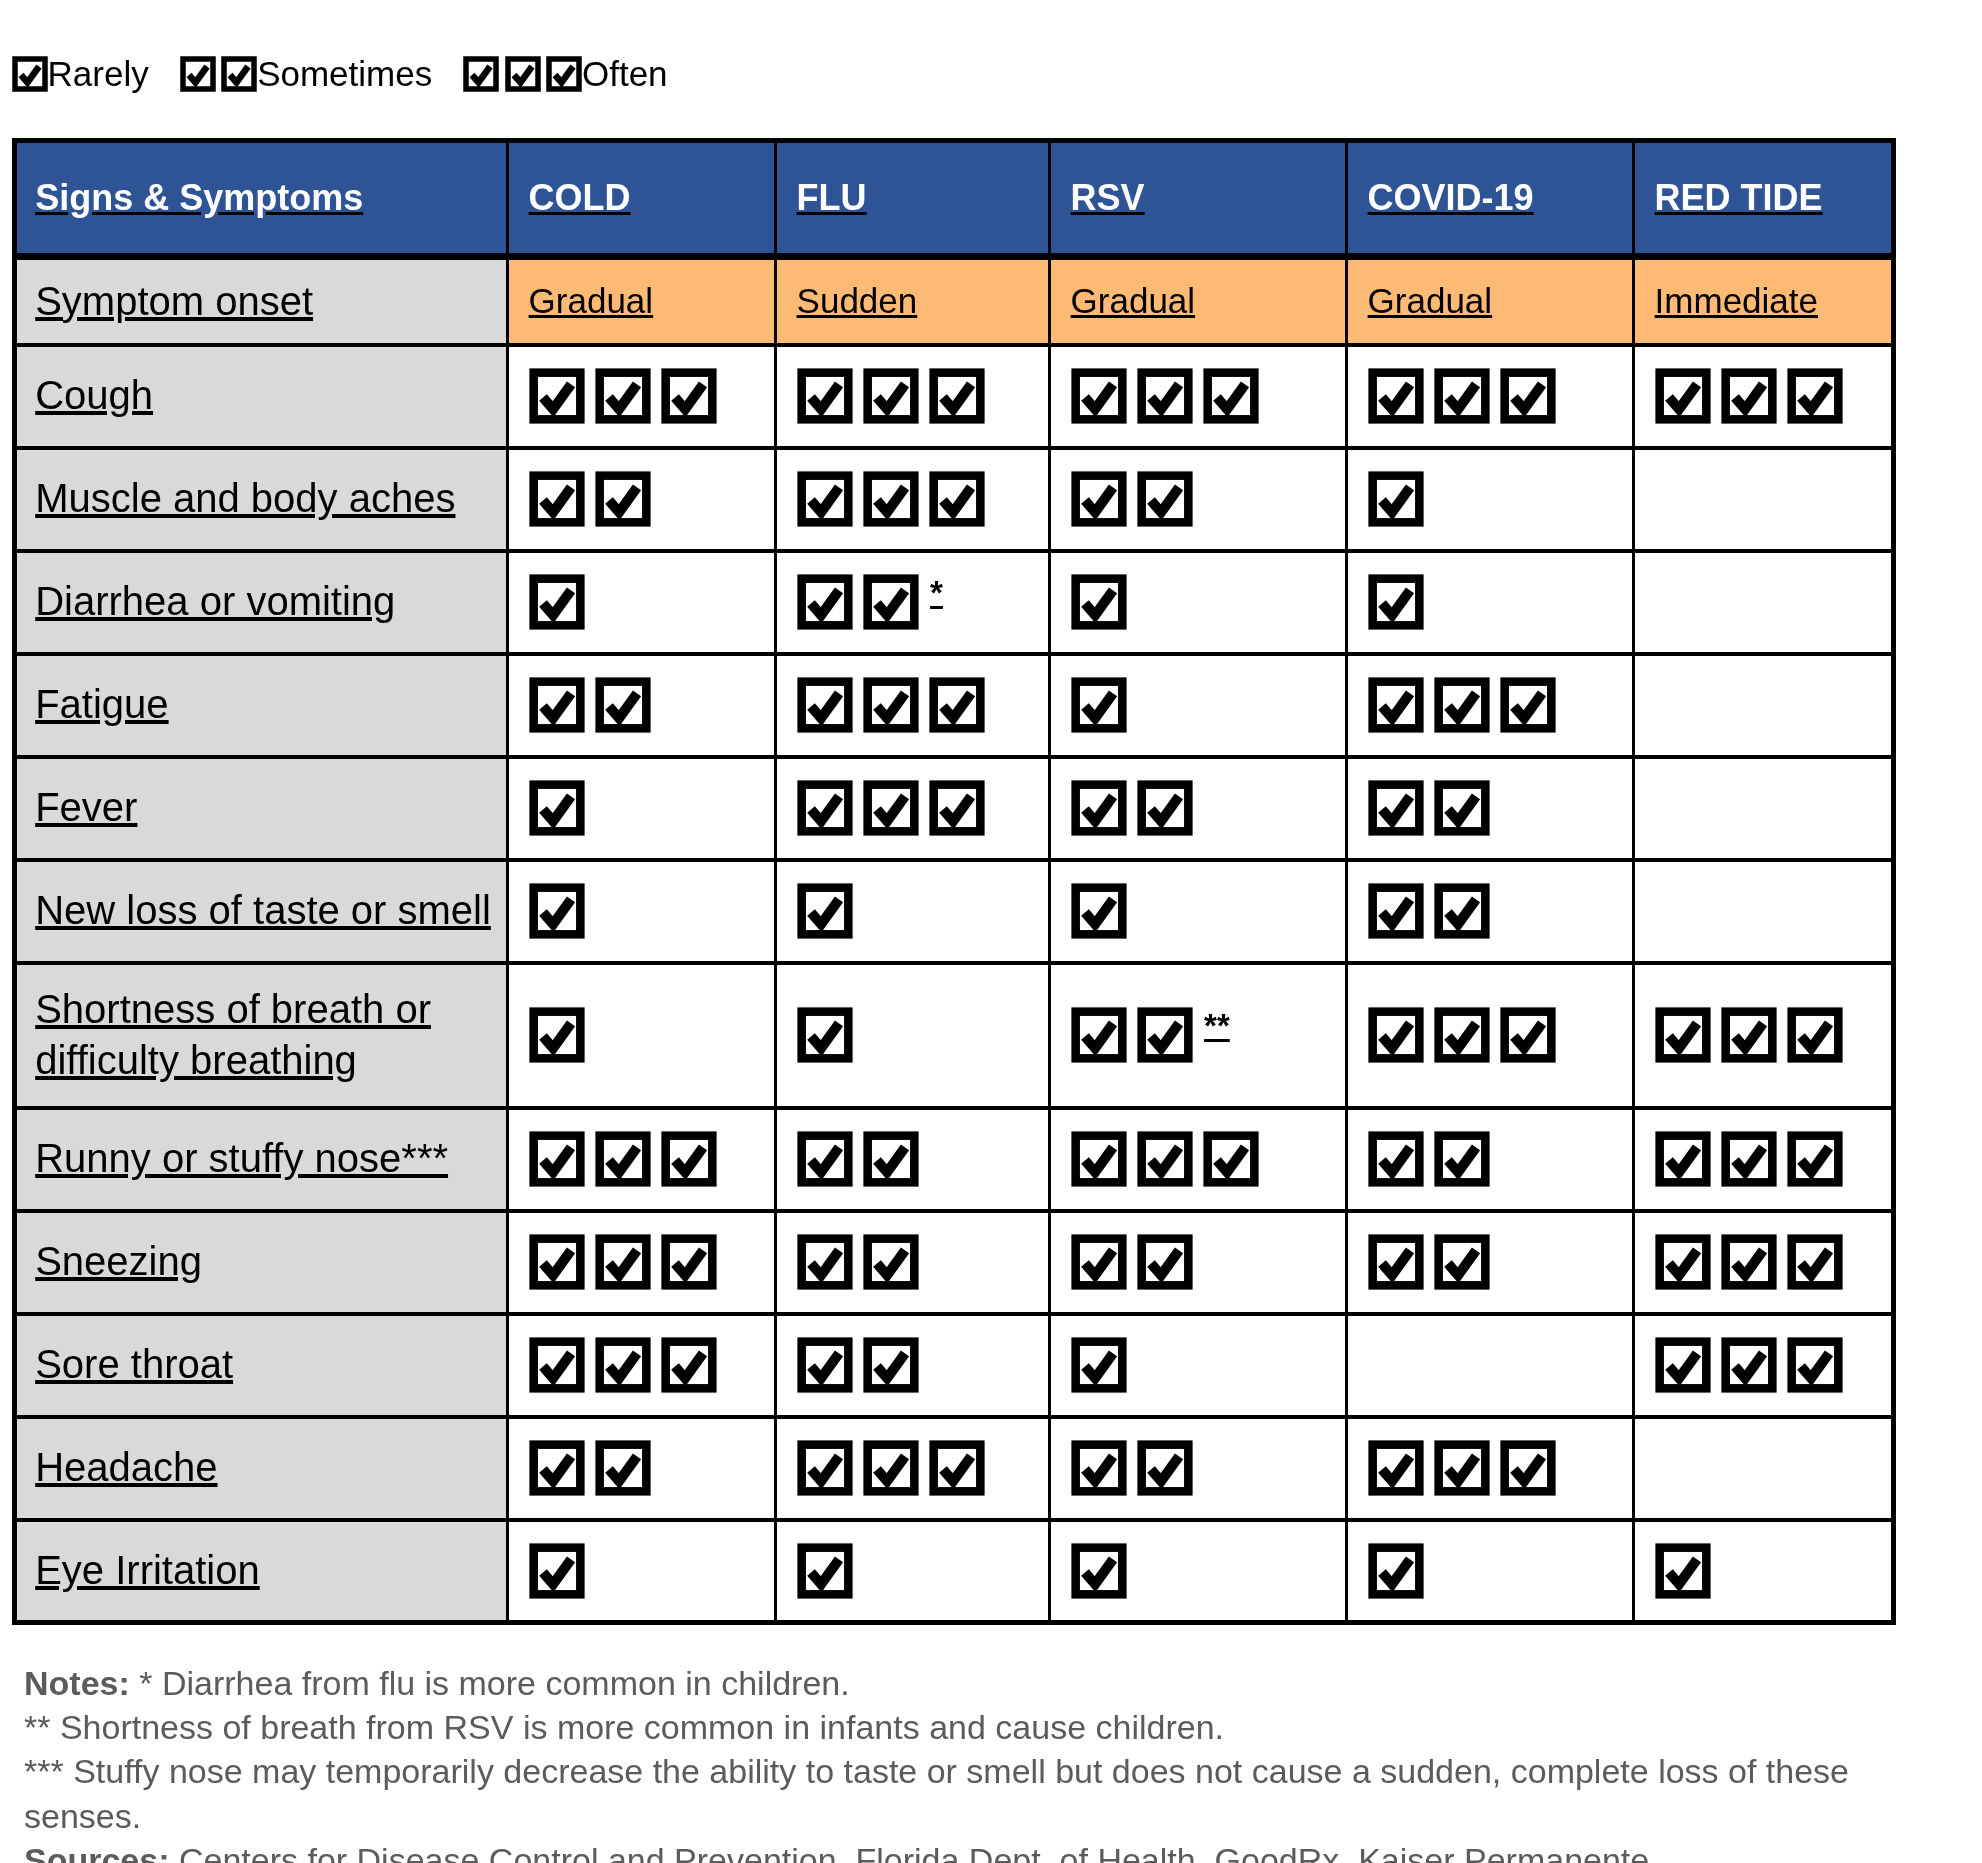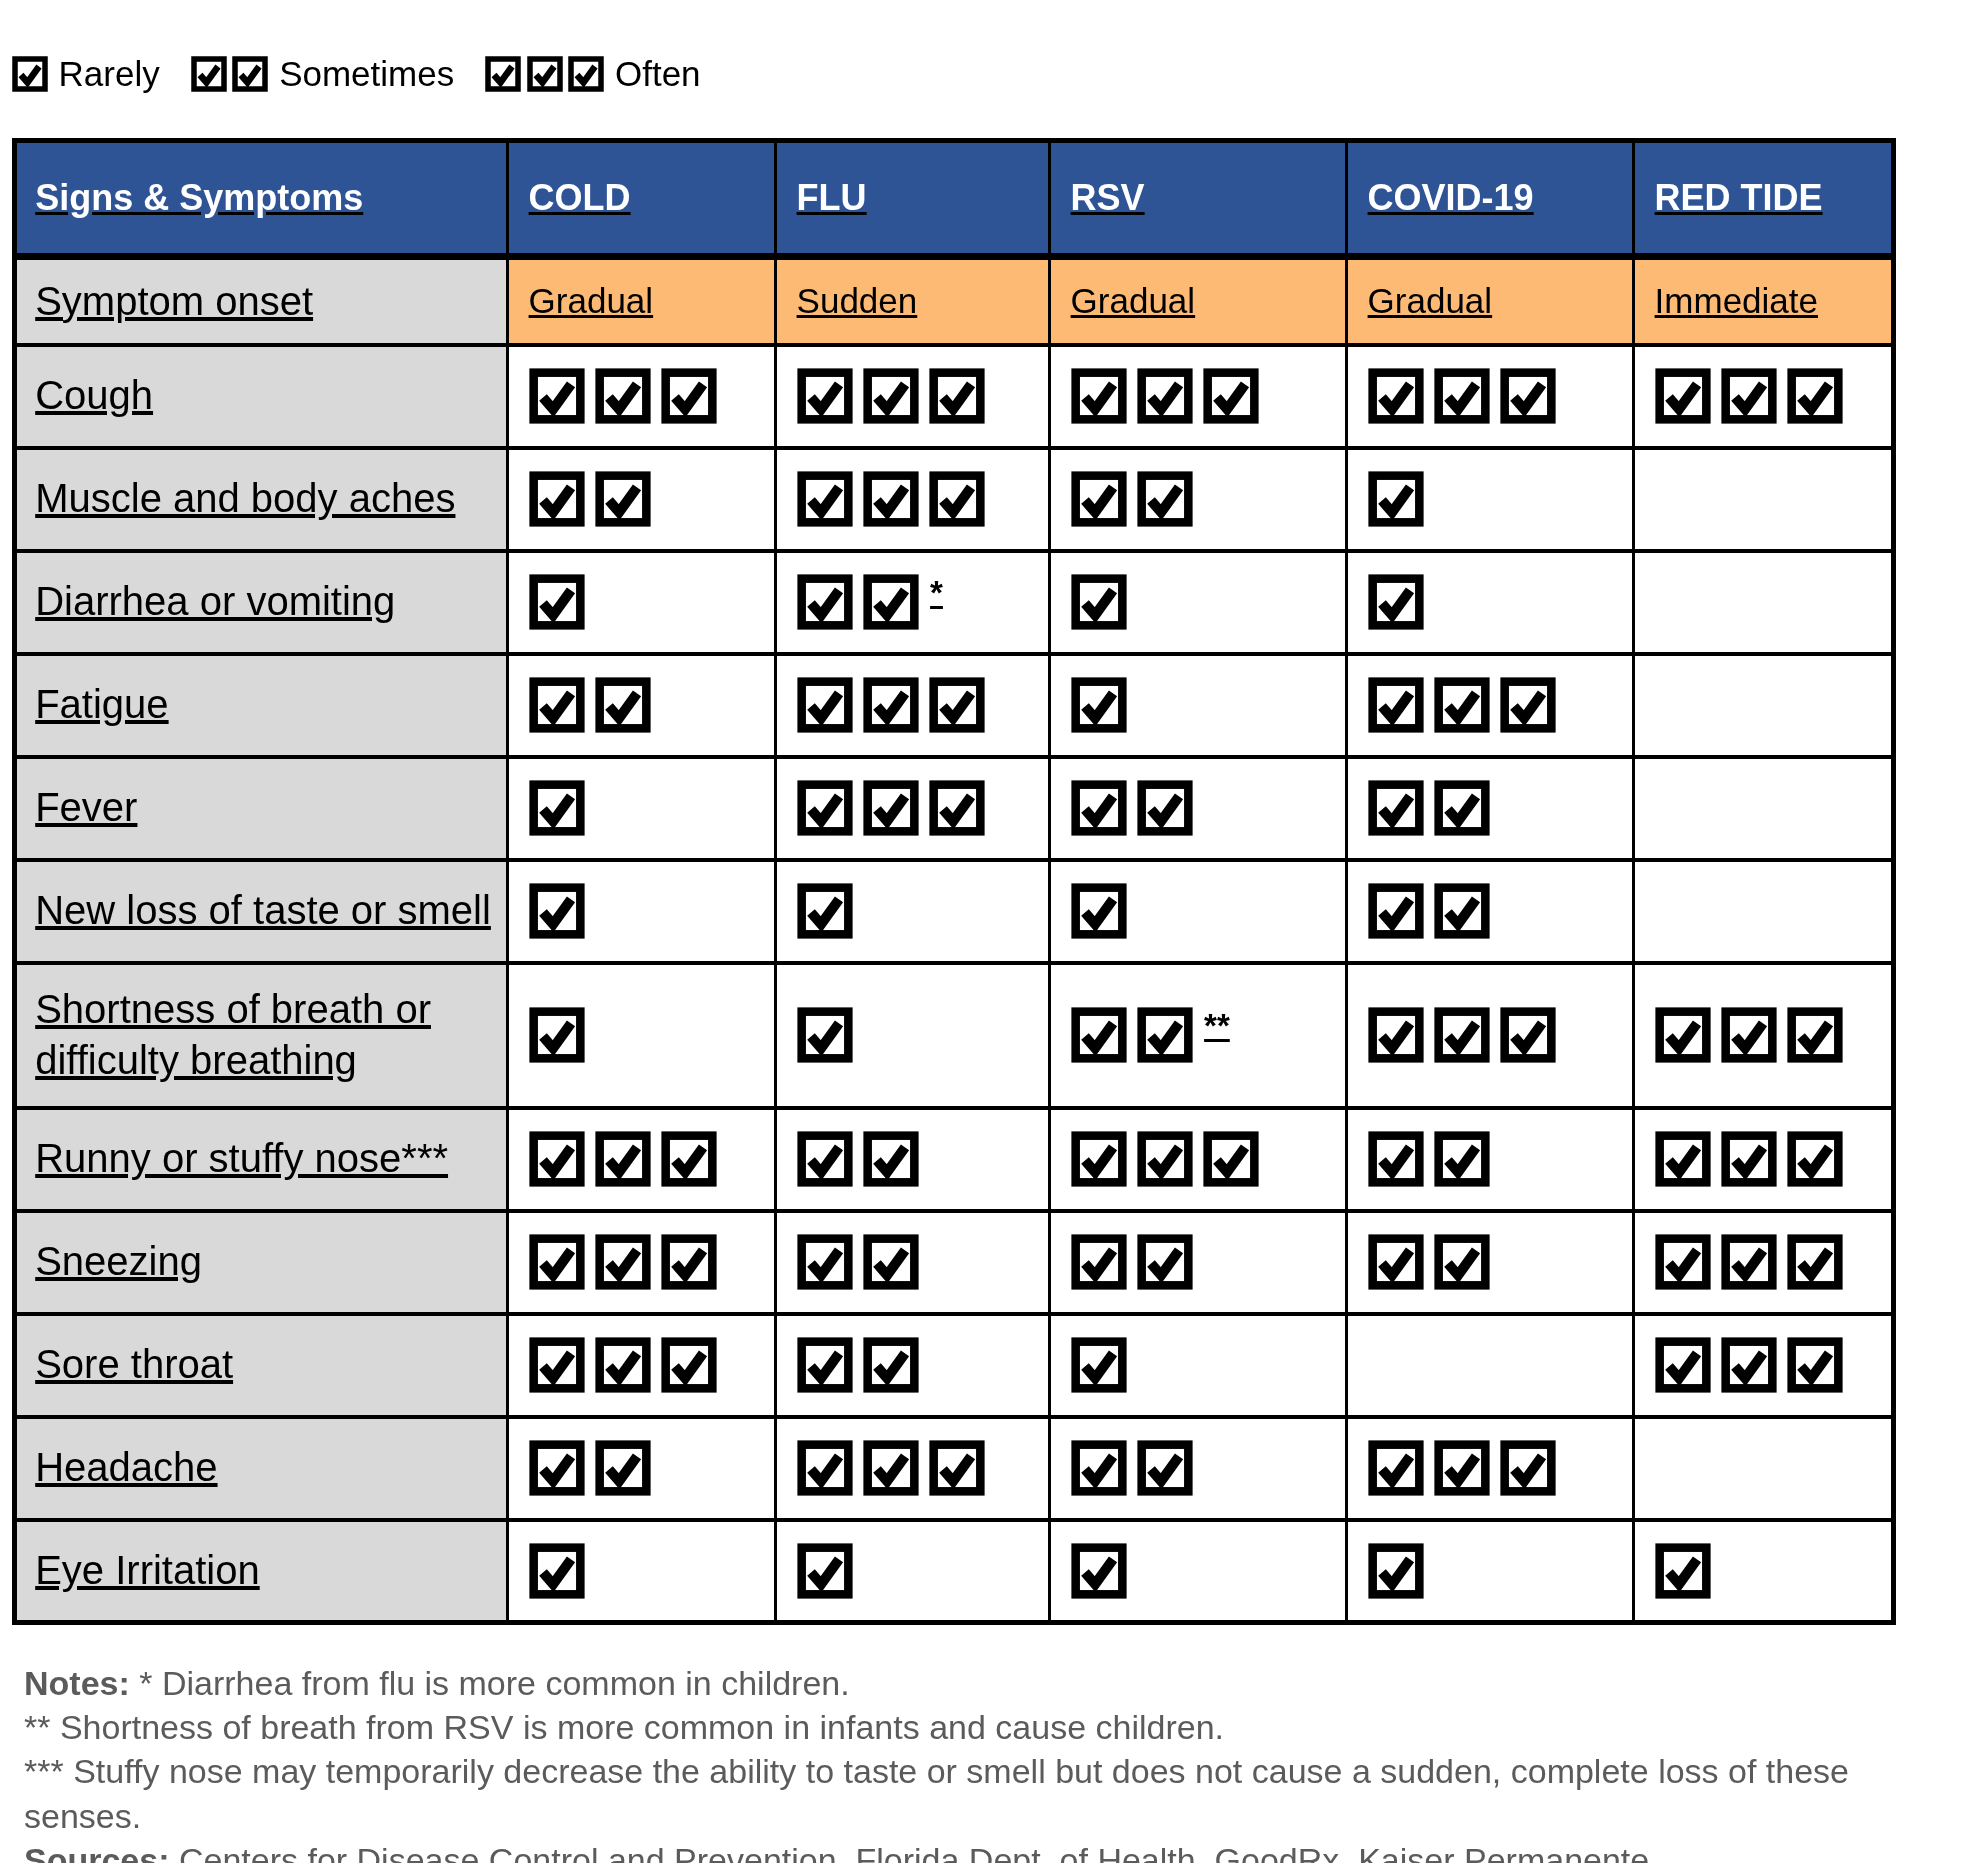--- a/index.html
+++ b/index.html
@@ -4,21 +4,21 @@
 <style>
   html,body { margin:0; padding:0; background:#ffffff; }
   body { width:1983px; height:1863px; font-family:"Liberation Sans", sans-serif; color:#000; }
   .page { padding:0 0 0 11.6px; }
 
   
   .top { display:flex; justify-content:space-between; align-items:center;
          width:1880px; margin:31px 0 0 0; height:85px; }
   .title { font-size:51px; font-weight:700; letter-spacing:-0.8px; margin:0 0 0 12.4px; white-space:nowrap; }
   .legend { display:flex; align-items:center; gap:31px; margin-right:22px; }
-  .legend-item { display:flex; align-items:center; gap:11px; }
+  .legend-item { display:flex; align-items:center; }
   .legend-boxes { display:flex; gap:5.4px; }
   .legend-item .label { font-size:35px; }
 
   
   svg.cb { width:56px; height:56px; display:block; }
   svg.cb-s { width:36px; height:36px; display:block; }
 
   
   table { border-collapse:collapse; table-layout:fixed; width:1880px; margin-top:22px; }
   col.c0{width:493px} col.c1{width:268px} col.c2{width:274px} col.c3{width:297px} col.c4{width:287px} col.c5{width:260px}

